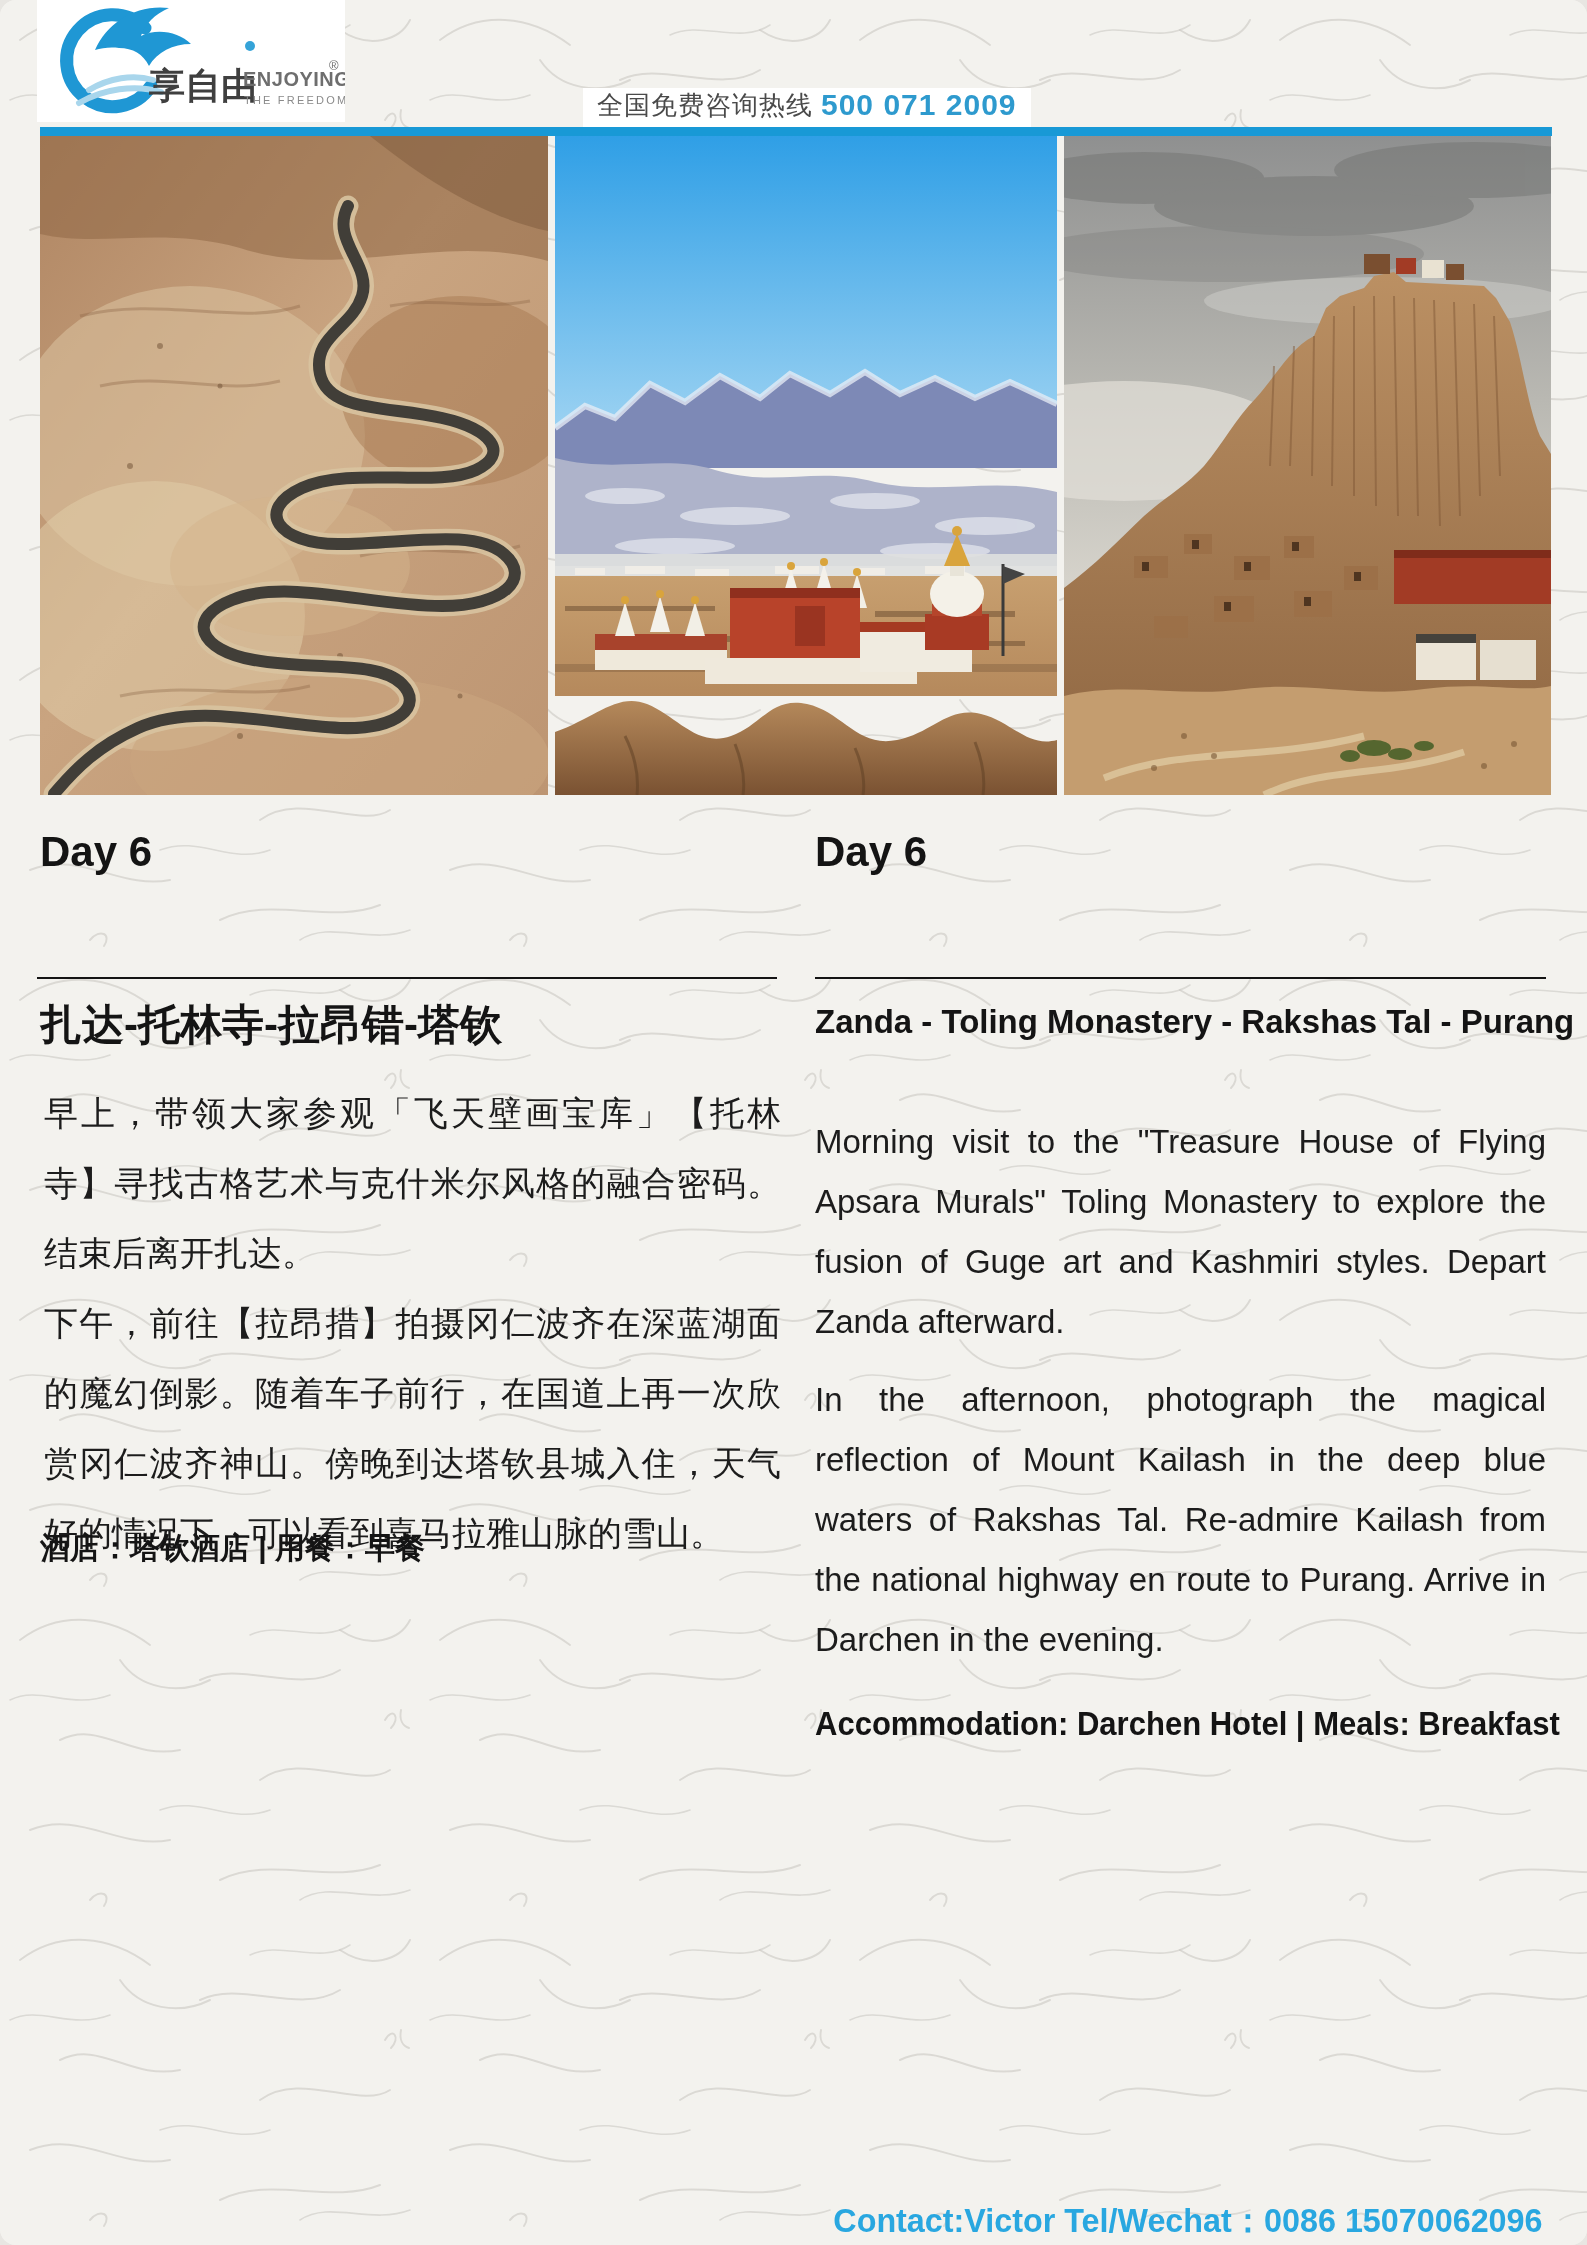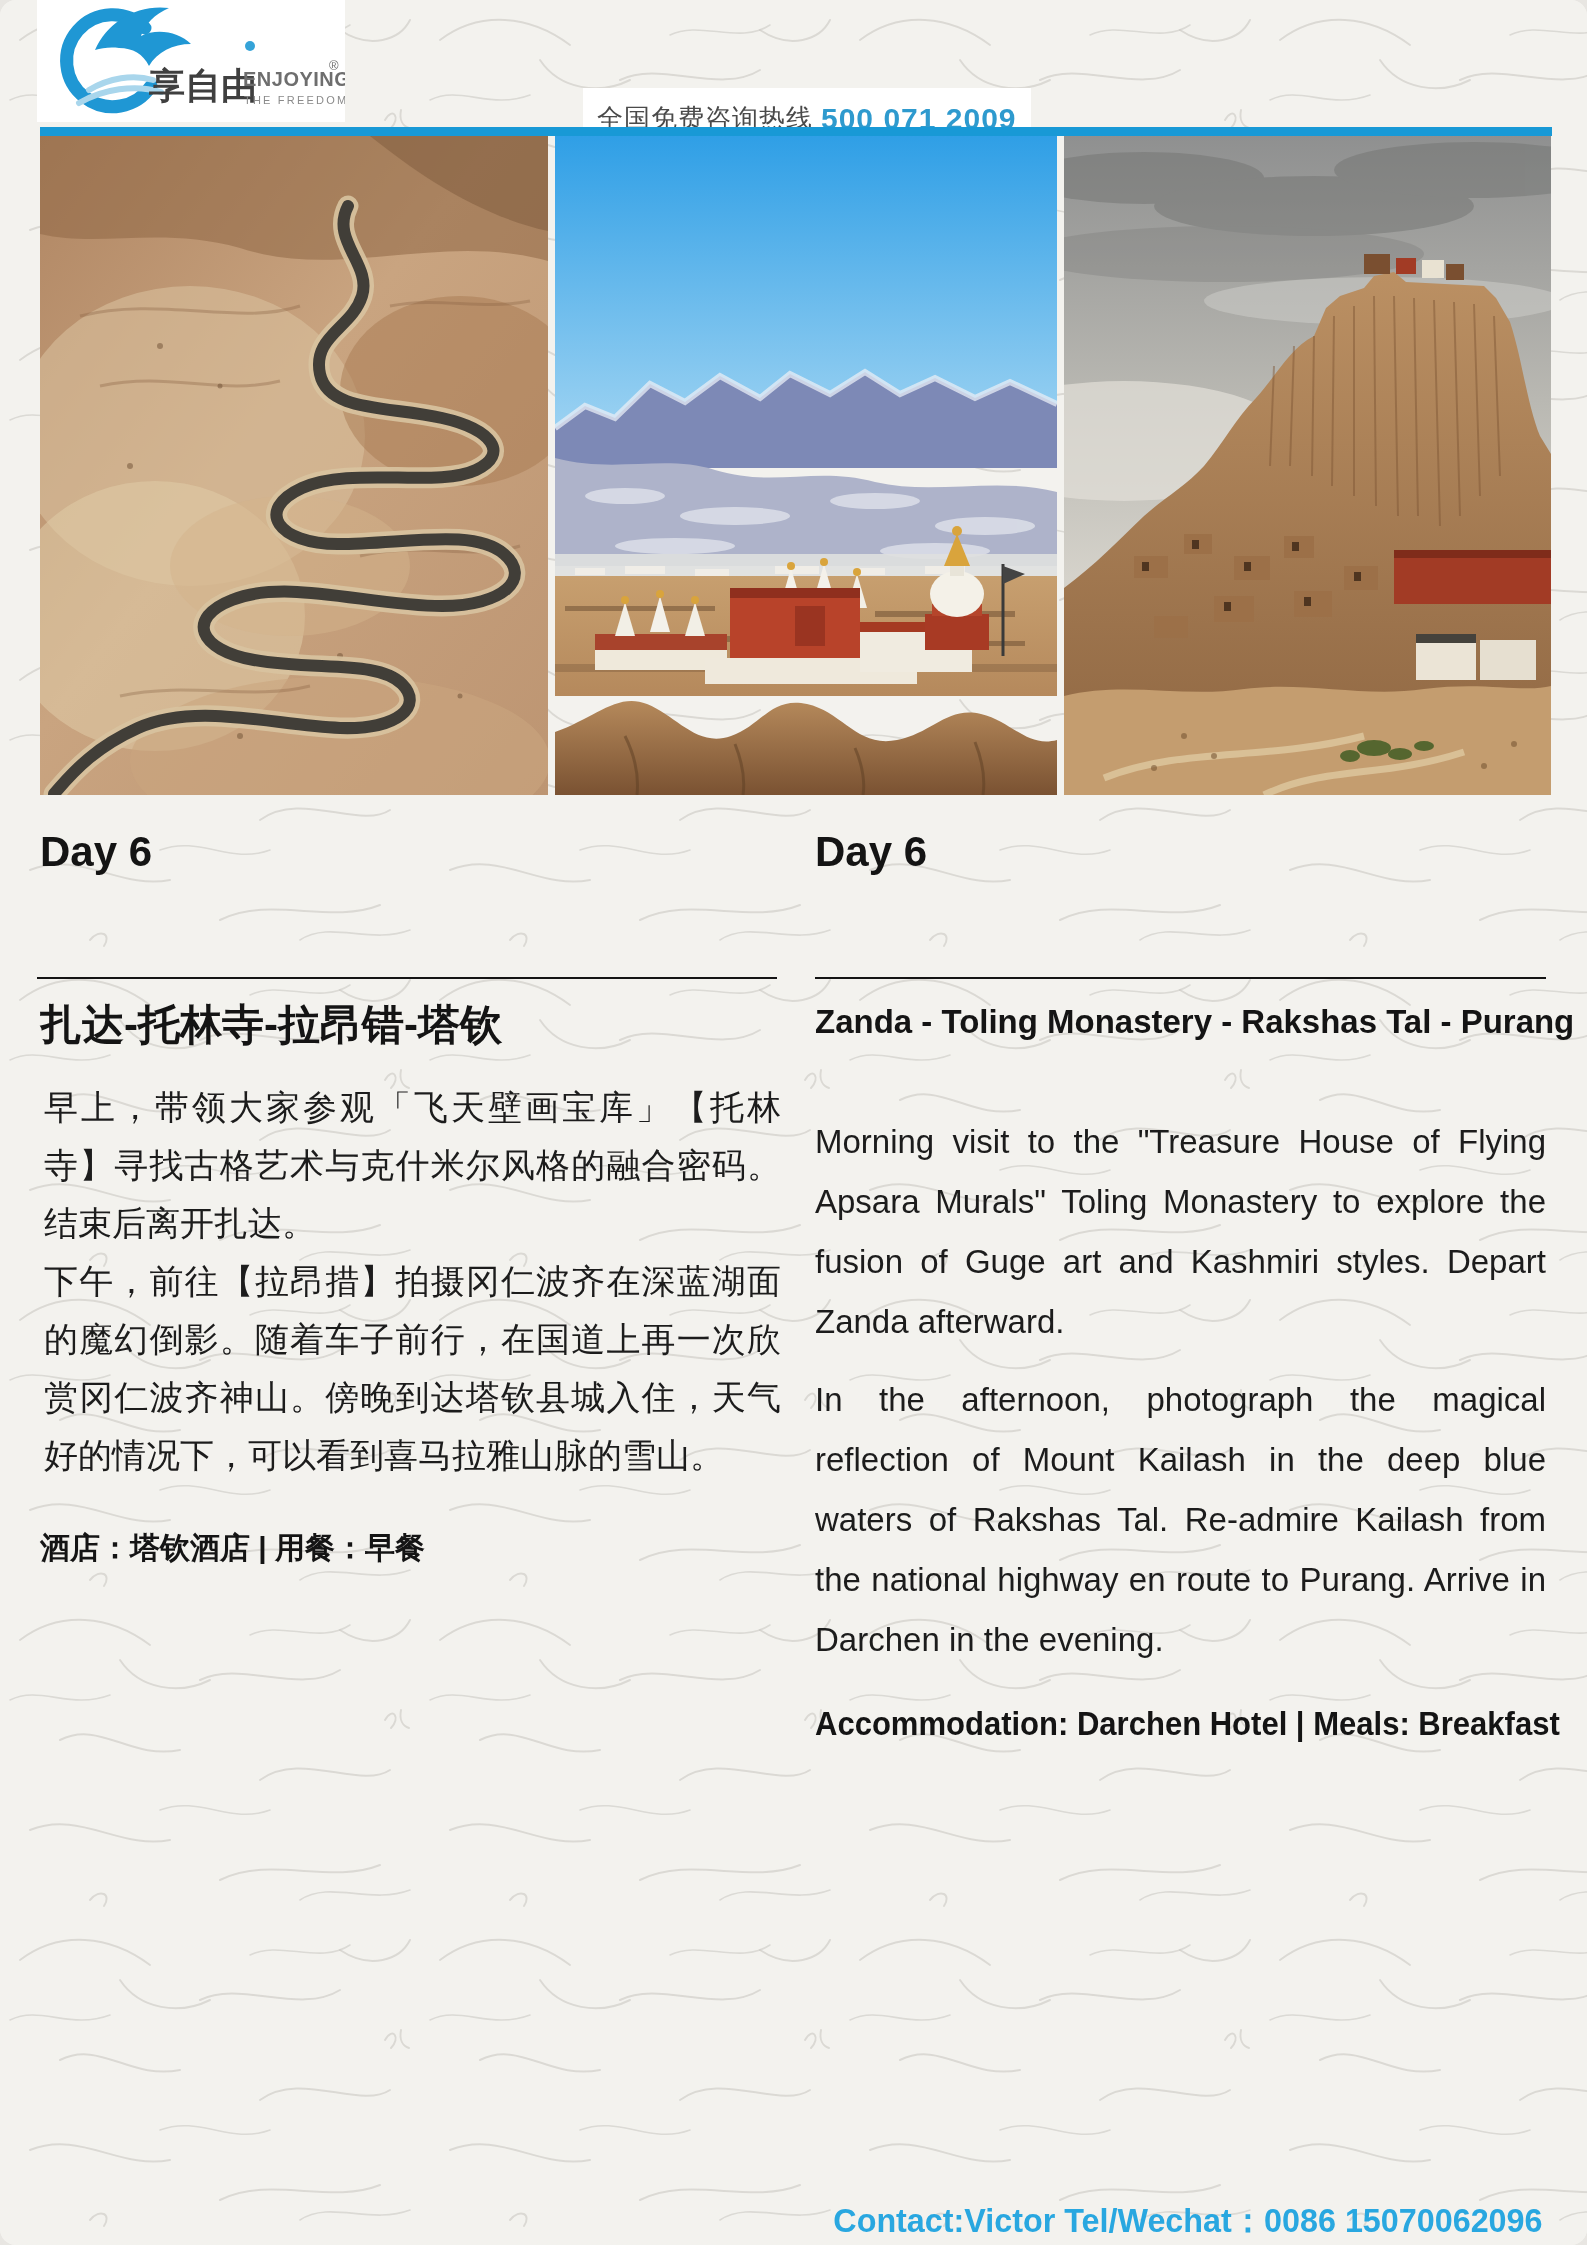--- a/index.html
+++ b/index.html
@@ -9,36 +9,36 @@
     background:
       radial-gradient(ellipse 600px 400px at 20% 30%, rgba(233,231,226,.6), transparent 70%),
       radial-gradient(ellipse 700px 500px at 80% 60%, rgba(236,234,229,.5), transparent 70%),
       #f3f2ee;
     border-radius: 16px;
   }
   .texture{position:absolute;inset:0;z-index:0;pointer-events:none;}
   .layer{position:absolute;z-index:1;}
 
   .logo-box{left:37px;top:0;width:308px;height:122px;background:#ffffff;}
-  .hotline{left:583px;top:88px;height:40px;background:#ffffff;display:flex;align-items:flex-end;
-           padding:8px 14px;white-space:nowrap;}
+  .hotline{left:583px;top:88px;height:40px;background:#ffffff;display:flex;align-items:flex-start;
+           padding:0 14px;white-space:nowrap;}
   .hotline .lbl{font-size:26px;color:#4a4a4a;letter-spacing:1px;}
   .hotline .num{font-size:30px;font-weight:bold;color:#2e9ace;margin-left:8px;letter-spacing:1px;}
 
   .accent-bar{left:40px;top:127px;width:1512px;height:9px;background:#1899d6;}
 
   .photo-strip{left:40px;top:136px;width:1512px;height:659px;display:flex;gap:7px;}
   .photo-strip svg{height:659px;display:block;}
 
   .day{font-size:42px;font-weight:bold;color:#141414;top:828px;}
   .rule{height:2px;background:#141414;top:977px;}
   .title-cn{left:40px;top:997px;font-size:42px;font-weight:bold;color:#141414;white-space:nowrap;}
   .title-en{left:815px;top:1002px;font-size:34px;font-weight:bold;color:#141414;white-space:nowrap;
             transform:scaleX(.97);transform-origin:left;}
-  .body-cn{left:44px;top:1078px;width:737px;font-size:34px;line-height:58px;color:#1c1c1c;
+  .body-cn{left:44px;top:1078px;width:737px;font-size:34px;line-height:70px;color:#1c1c1c;
            text-align:justify;}
   .body-cn p{margin:0;}
   .body-en{left:815px;top:1112px;width:731px;font-size:33px;line-height:60px;color:#1c1c1c;
            text-align:justify;}
   .body-en p{margin:0;}
   .body-en p + p{margin-top:18px;}
   .hotel-cn{left:40px;top:1528px;font-size:30px;font-weight:bold;color:#141414;white-space:nowrap;}
   .accom-en{left:815px;top:1705px;font-size:33px;font-weight:bold;color:#141414;white-space:nowrap;
             transform:scaleX(.94);transform-origin:left;}
   .contact{right:45px;top:2198px;font-size:34px;font-weight:bold;color:#29a7e0;white-space:nowrap;

